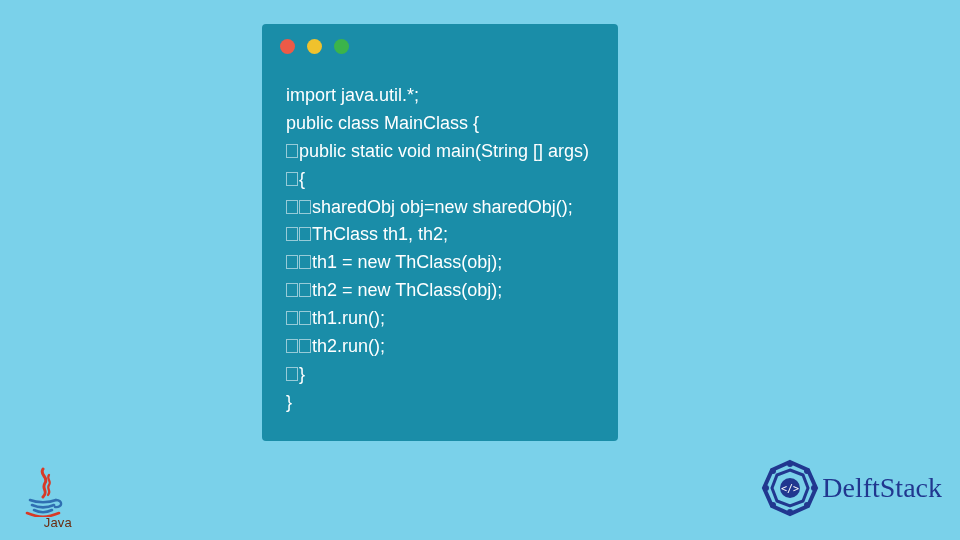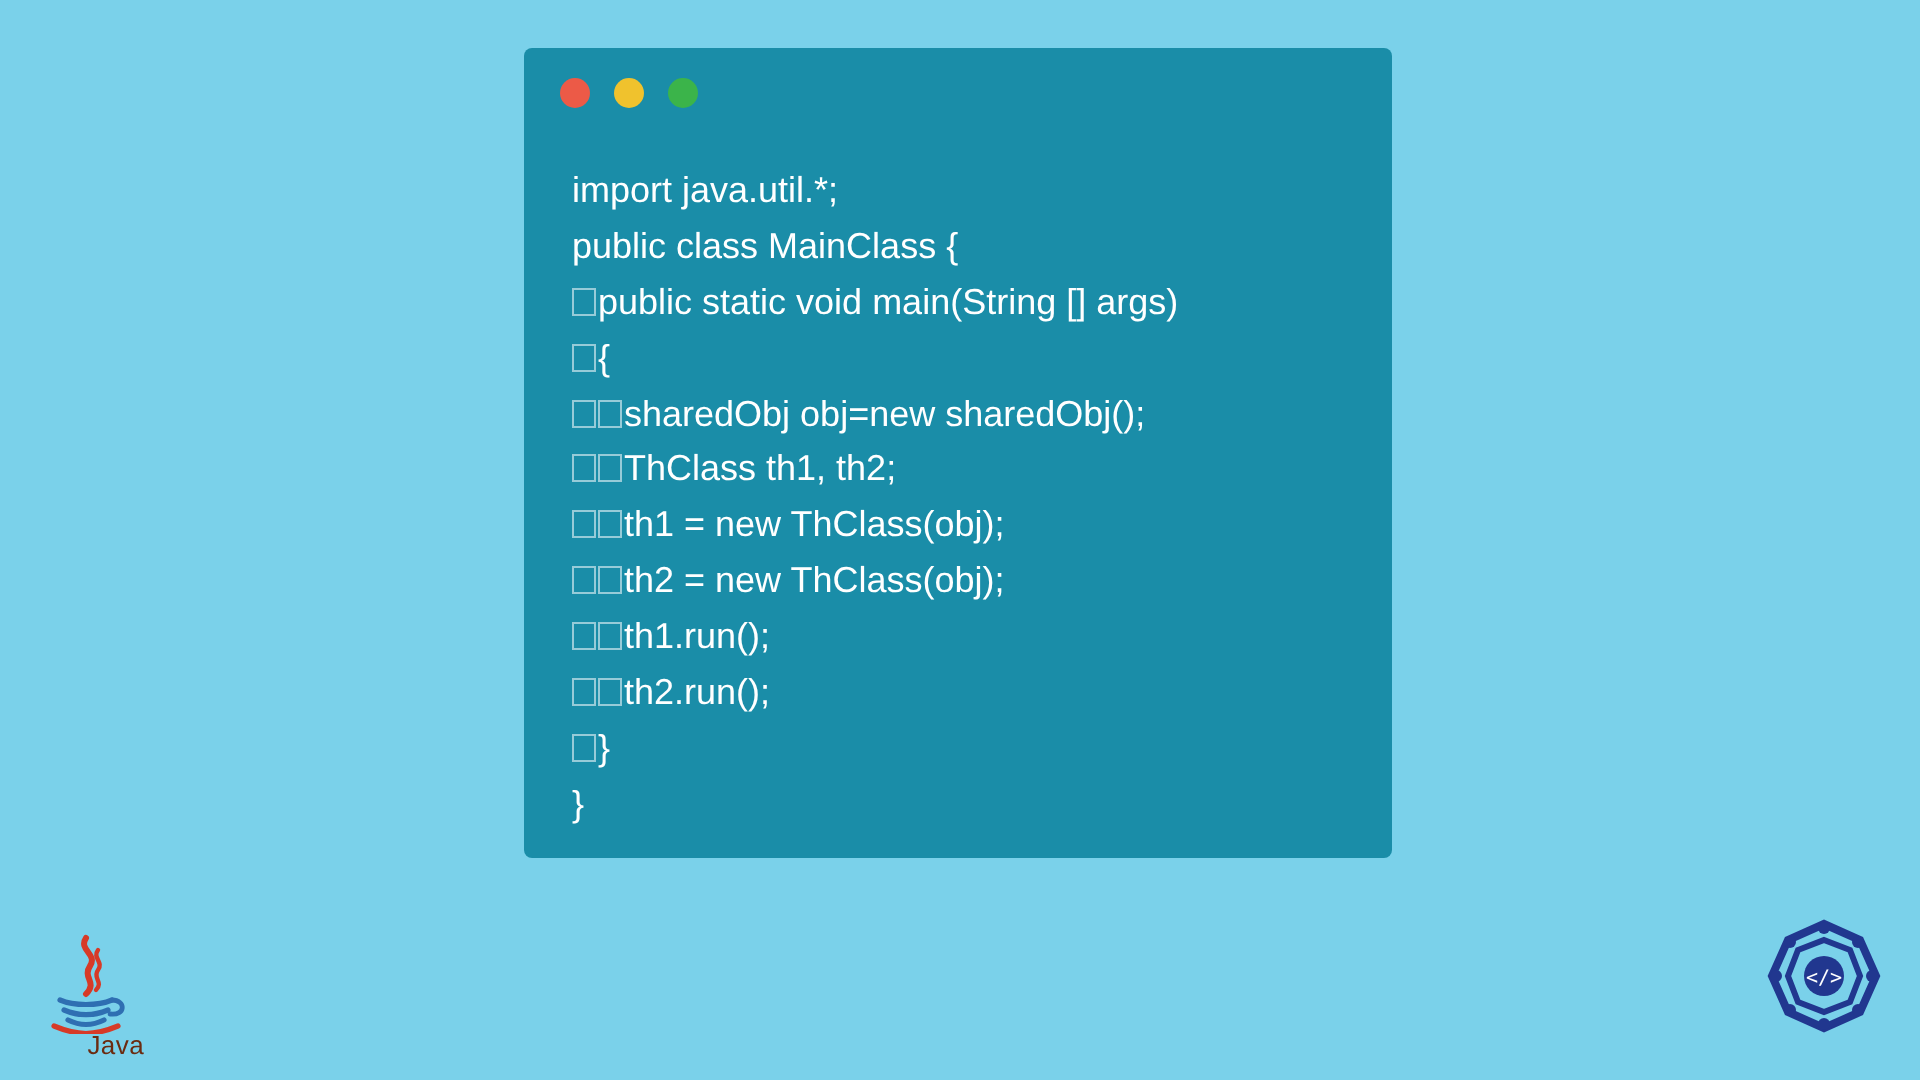--- a/index.html
+++ b/index.html
@@ -7,24 +7,24 @@
   body {
     background: #7ad1ea;
     font-family: Arial, Helvetica, sans-serif;
     position: relative;
   }
 
   .code-window {
     position: absolute;
     top: 24px;
     left: 262px;
-    width: 434px;
+    width: 356px;
     background: #1a8da8;
     border-radius: 4px;
-    padding-bottom: 4px;
+    padding-bottom: 16px;
   }
   .titlebar {
     height: 44px;
     display: flex;
     align-items: center;
     padding-left: 18px;
     gap: 12px;
   }
   .dot {
     width: 15px; height: 15px; border-radius: 50%;
@@ -123,13 +123,14 @@
       <circle cx="0" cy="-24" r="3" fill="#21378f"></circle>
       <circle cx="17" cy="-17" r="3" fill="#21378f"></circle>
       <circle cx="24" cy="0" r="3" fill="#21378f"></circle>
       <circle cx="17" cy="17" r="3" fill="#21378f"></circle>
       <circle cx="0" cy="24" r="3" fill="#21378f"></circle>
       <circle cx="-17" cy="17" r="3" fill="#21378f"></circle>
       <circle cx="-24" cy="0" r="3" fill="#21378f"></circle>
       <circle cx="-17" cy="-17" r="3" fill="#21378f"></circle>
     </g>
   </svg>
+  <span class="brand">DelftStack</span>
 </div>
 
 </body></html>

